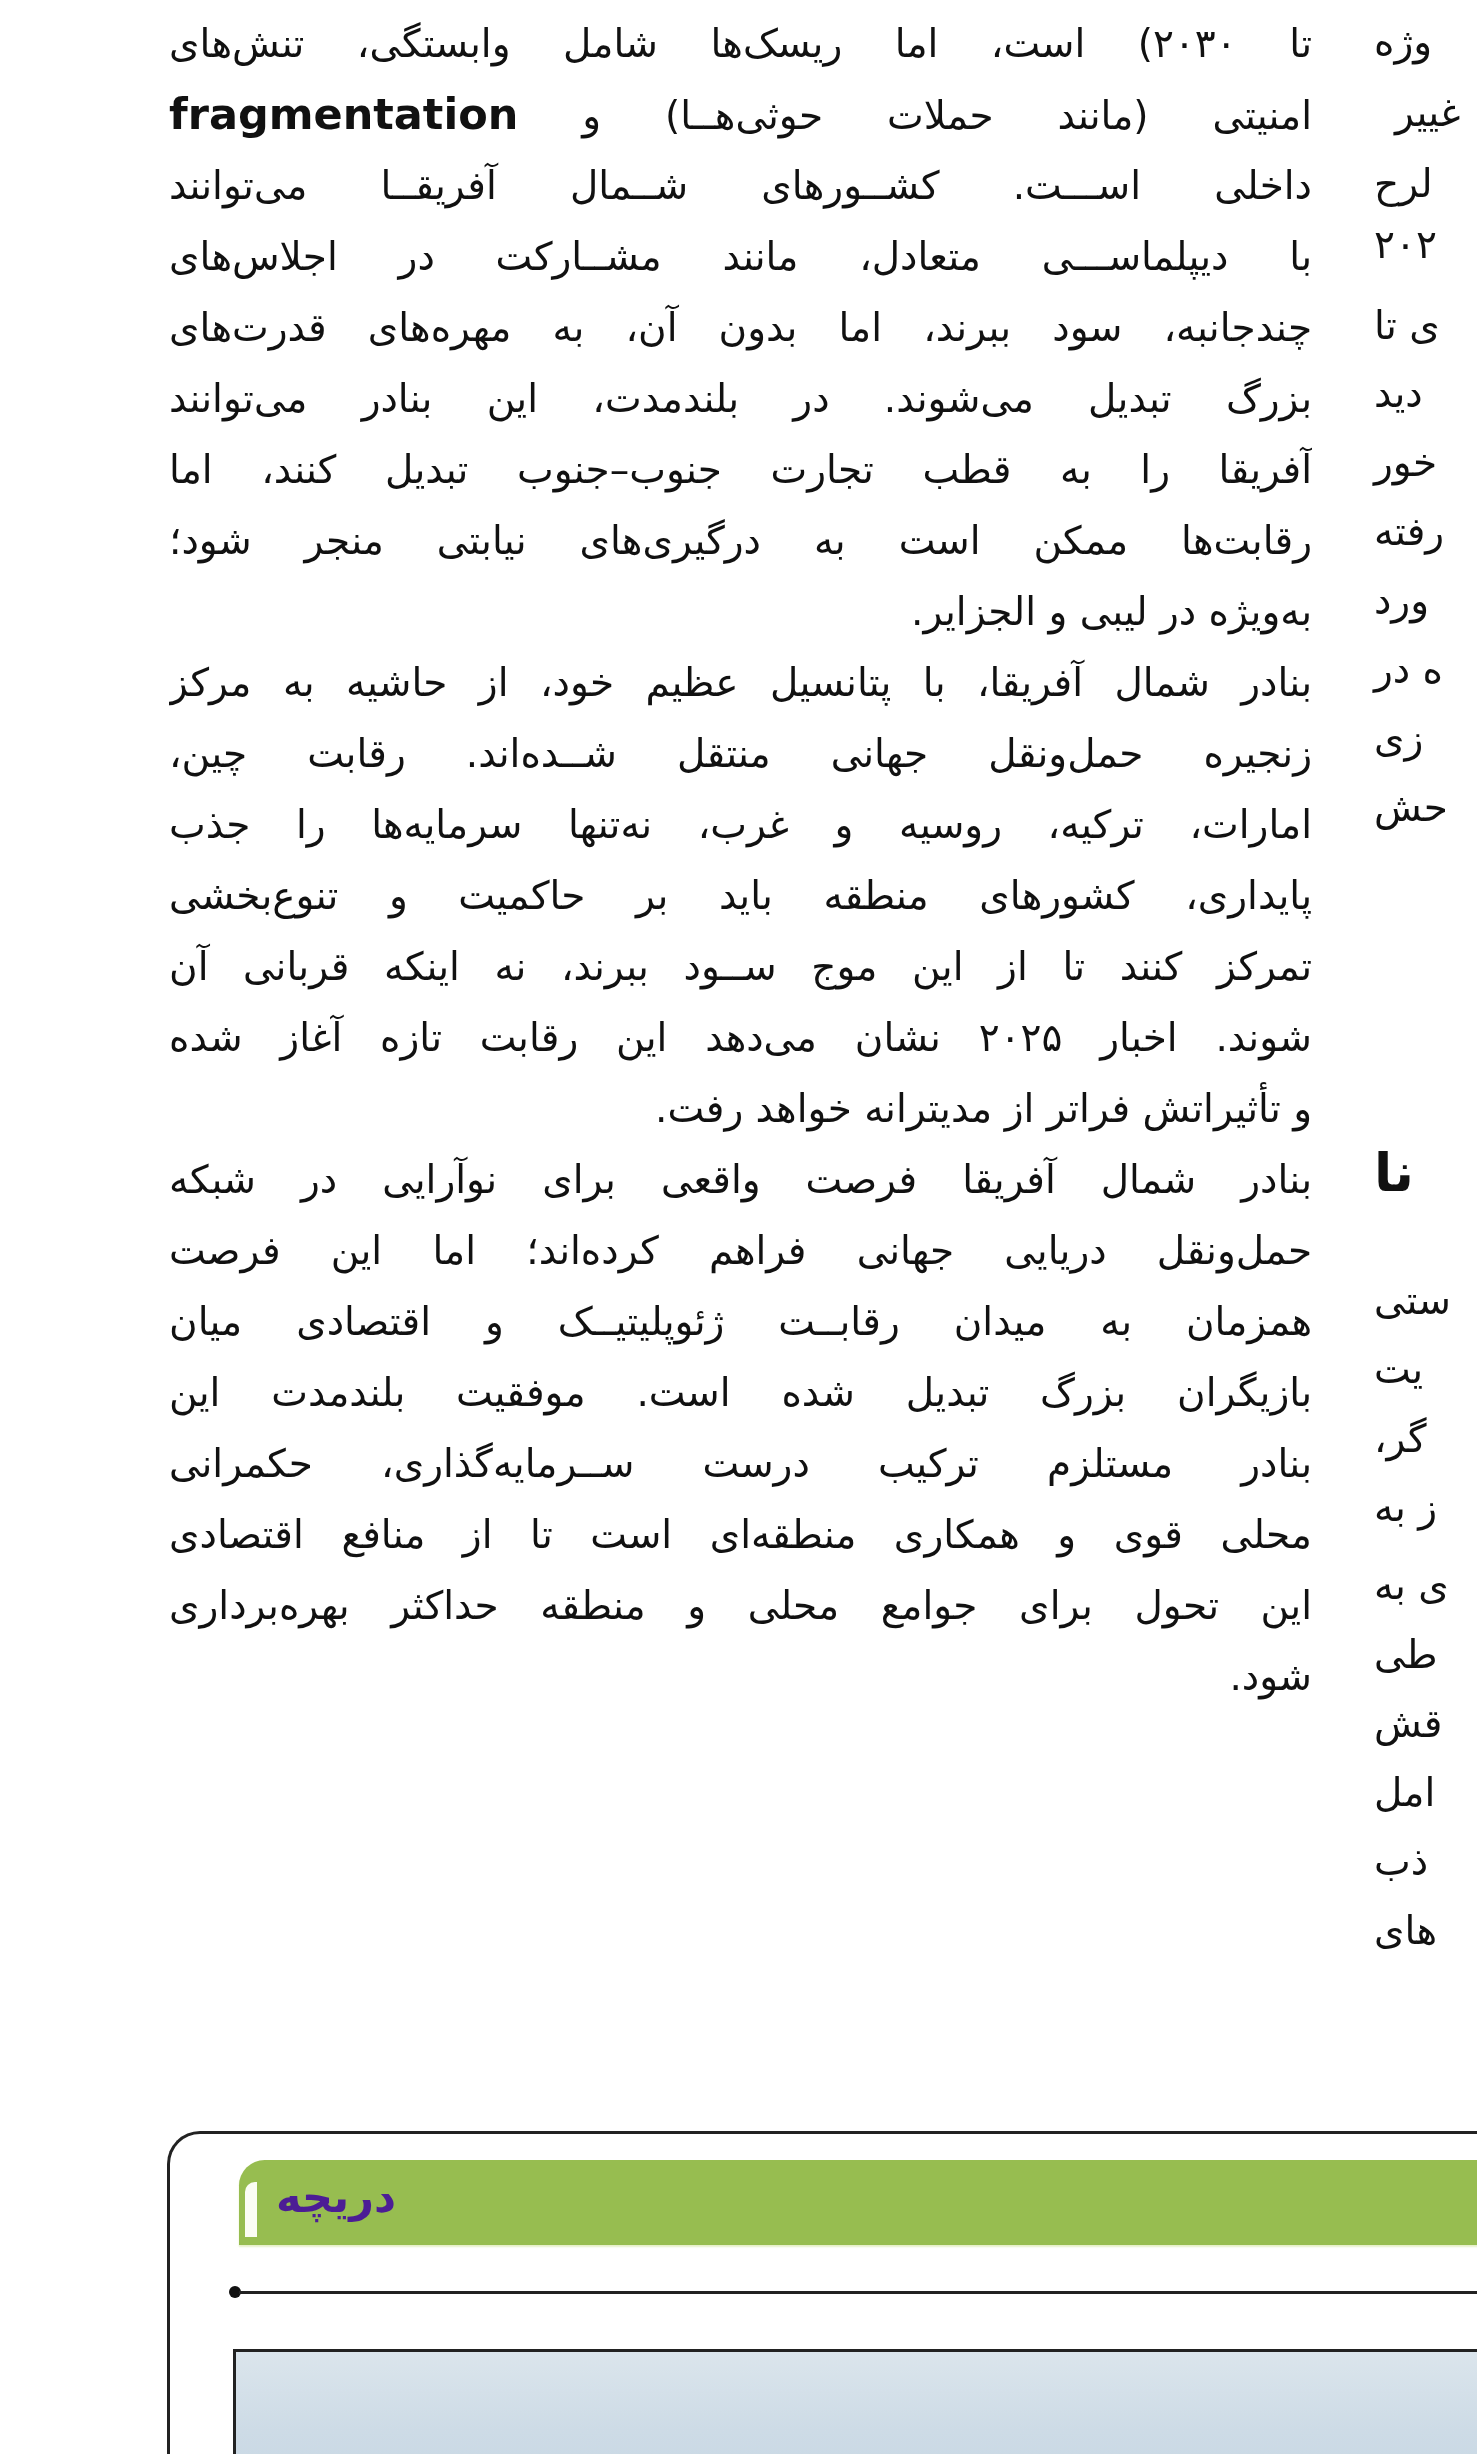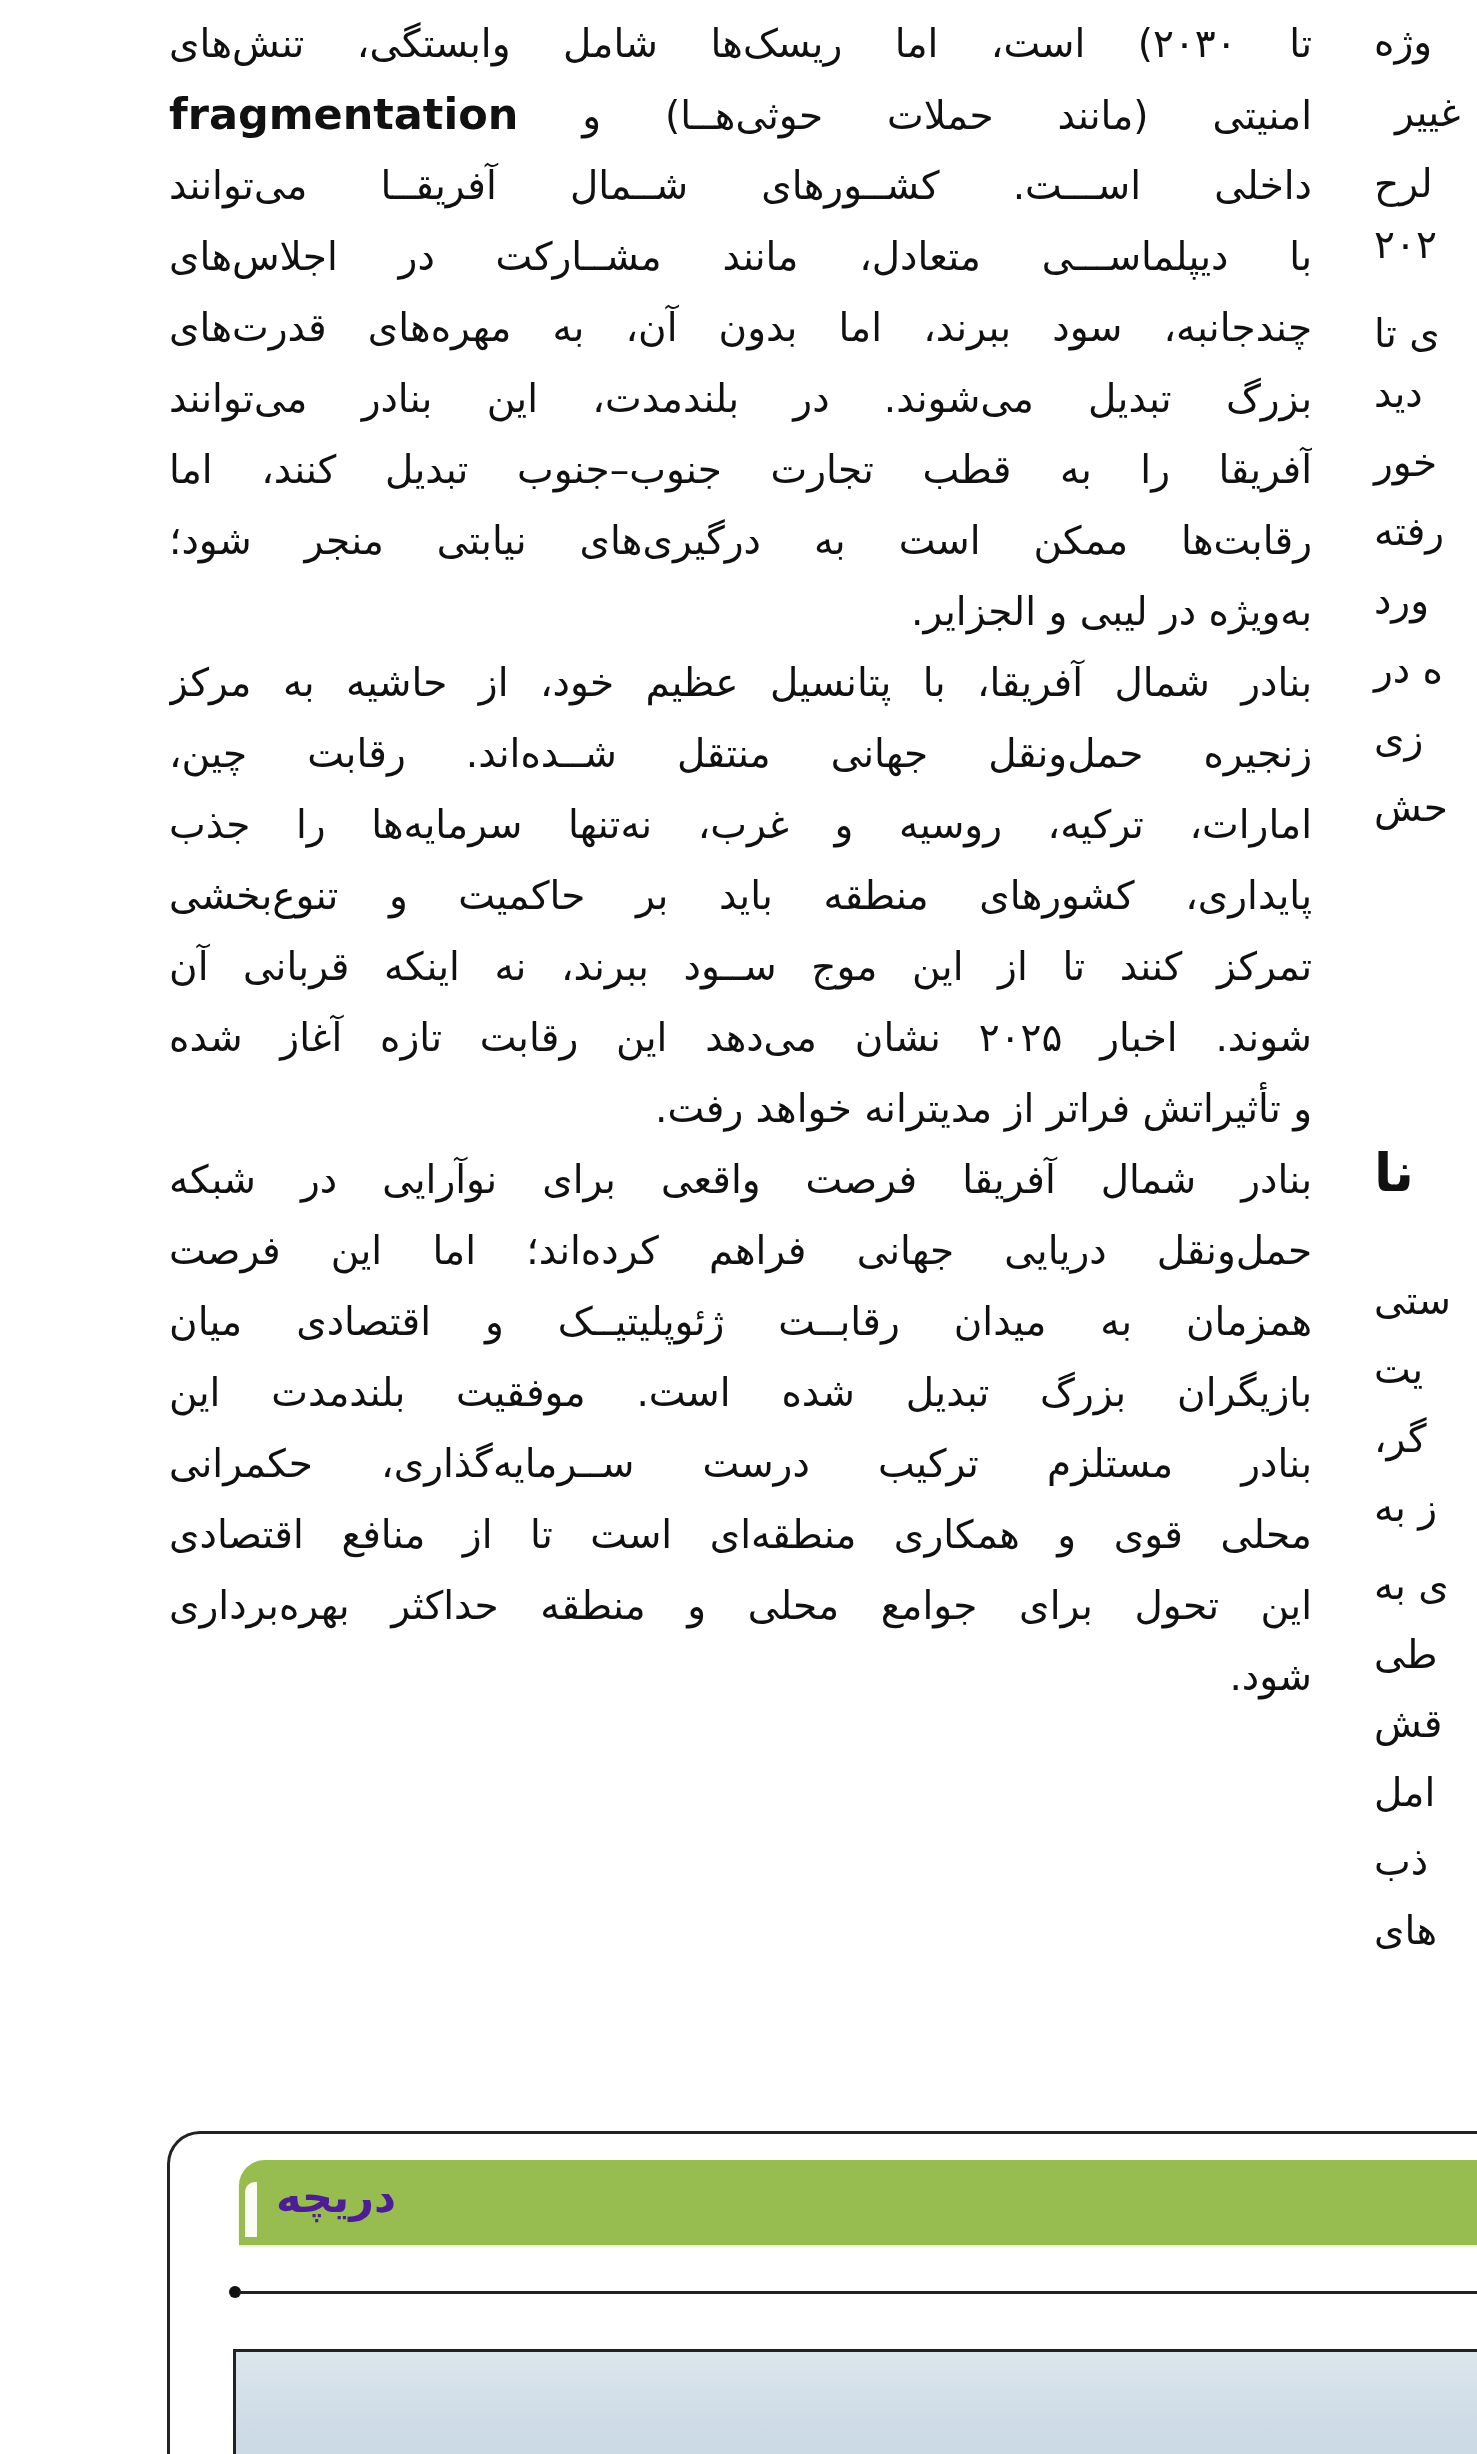--- a/index.html
+++ b/index.html
@@ -58,21 +58,21 @@
   <span class="line">محلی قوی و همکاری منطقه‌ای است تا از منافع اقتصادی</span>
   <span class="line">این تحول برای جوامع محلی و منطقه حداکثر بهره‌برداری</span>
   <span class="line last">شود.</span>
 </div>
 
 <div class="right-col" id="right-col">
     <span class="frag" style="top: 11.8px; right: auto; left: 0px;">وژه</span>
     <span class="frag" style="top: 83px; right: auto; left: 0px; margin-left: 21px;">غییر</span>
     <span class="frag" style="top: 154px; right: auto; left: 0px;">لرح</span>
     <span class="frag" style="top: 215px; right: auto; left: 0px;">۲۰۲</span>
-    <span class="frag" style="top: 296px; right: auto; left: 0px; margin-top: 8px;">ی تا</span>
+    <span class="frag" style="top: 296px; right: auto; left: 0px;">ی تا</span>
     <span class="frag" style="top: 364px; right: auto; left: 0px;">دید</span>
     <span class="frag" style="top: 433px; right: auto; left: 0px;">خور</span>
     <span class="frag" style="top: 502px; right: auto; left: 0px;">رفته</span>
     <span class="frag" style="top: 571px; right: auto; left: 0px;">ورد</span>
     <span class="frag" style="top: 640px; right: auto; left: 0px;">ه در</span>
     <span class="frag" style="top: 709px; right: auto; left: 0px;">زی</span>
     <span class="frag" style="top: 778px; right: auto; left: 0px;">حش</span>
     <span class="frag heading" style="top: 1143px; right: auto; left: 0px;">نا</span>
     <span class="frag" style="top: 1271px; right: auto; left: 0px;">ستی</span>
     <span class="frag" style="top: 1340px; right: auto; left: 0px;">یت</span>

